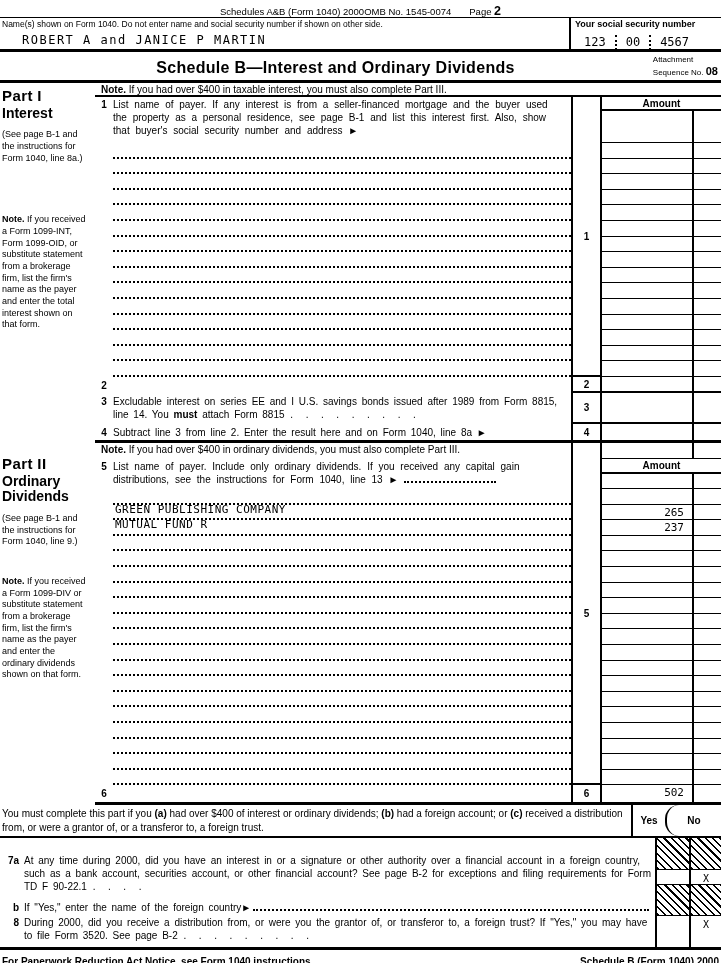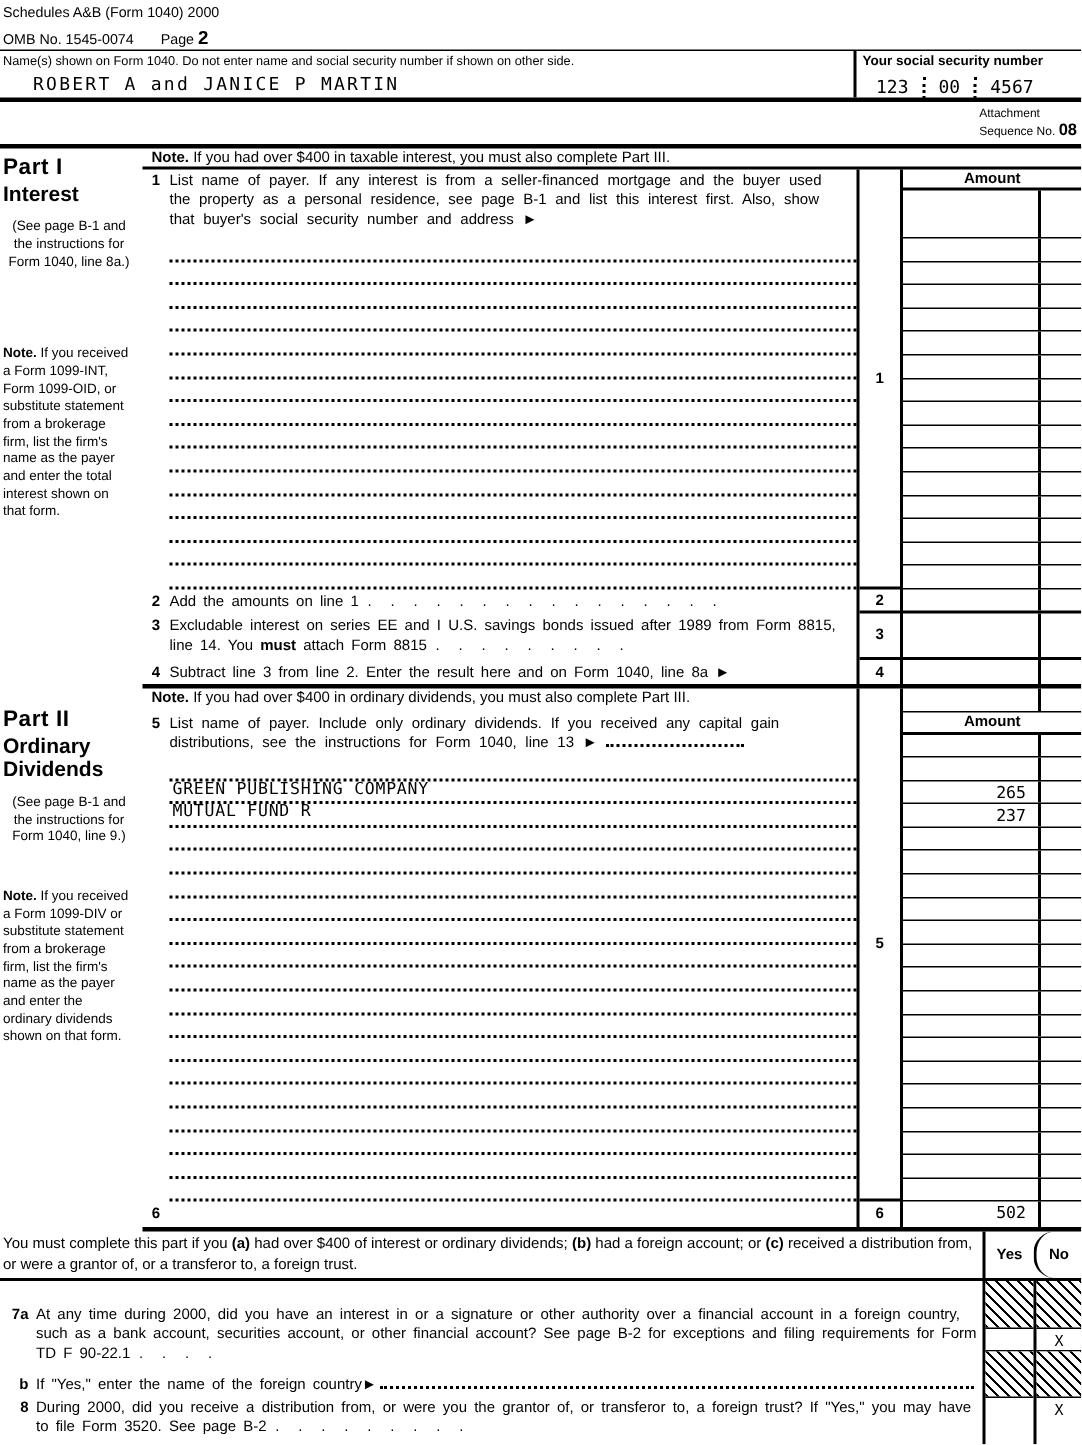--- a/index.html
+++ b/index.html
@@ -13,42 +13,42 @@
     font-family: "Liberation Sans", sans-serif;
     font-size: 10px;
     line-height: 1.3;
     overflow: hidden;
   }
   b { font-weight: bold; }
   .dots { white-space: pre; letter-spacing: 1px; }
   .arrow { font-weight: bold; }
 
   
-  .h1 { height: 34px; display: flex; justify-content: space-between; align-items: baseline;
-        padding: 3px 2px 0 2px; font-size: 9.5px; border-bottom: 1px solid #000; flex-direction: column; }
+  .h1 { height: 18px; display: flex; justify-content: center; align-items: baseline;
+        padding: 3px 2px 0 2px; font-size: 9.5px; border-bottom: 1px solid #000; }
   .h1-right { display: flex; gap: 18px; align-items: baseline; }
   .page-num b { font-size: 12.5px; }
   .h2 { height: 34px; display: flex; border-bottom: 3px solid #000; }
   .name-cell { flex: 1; padding: 1px 2px; font-size: 8.5px; }
   .name-value { font-family: "DejaVu Sans Mono", monospace; font-size: 12px; letter-spacing: 1.5px; margin: 3px 0 0 20px; }
   .ssn-cell { width: 152px; border-left: 2px solid #000; padding: 1px 4px; font-size: 9px; font-weight: bold; }
   .ssn-value { display: flex; font-family: "DejaVu Sans Mono", monospace; font-size: 12px; font-weight: normal; margin-top: 4px; }
   .ssn-seg { padding: 0 9px; } .ssn-seg + .ssn-seg { border-left: 2px dotted #000; }
   .h3 { position: relative; height: 31px; border-bottom: 3px solid #000; }
   .form-title { position: absolute; left: 60px; right: 110px; top: 6px; text-align: center;
                 font-size: 16px; font-weight: bold; letter-spacing: .3px; }
   .attach { position: absolute; right: 3px; top: 3px; font-size: 8px; line-height: 1.25; text-align: left; }
   .attach .attach-no { font-weight: bold; font-size: 11px; margin-top: 44px; }
 
   
   .part { display: flex; }
   .sidebar { width: 95px; padding: 3px 5px 0 2px; }
   .pt-label { font-size: 15px; font-weight: bold; letter-spacing: .4px; }
   .pt-head  { font-size: 14px; font-weight: bold; line-height: 1.12; }
-  .pt-see   { font-size: 9px; margin-top: 8px; line-height: 1.3; text-align: center; }
+  .pt-see   { font-size: 9px; margin-top: 8px; line-height: 1.3; }
   .pt-note  { font-size: 9px; line-height: 1.3; }
   .main { flex: 1; display: flex; flex-direction: column; }
 
   .topnote { height: 14px; border-bottom: 2px solid #000; padding-left: 6px; font-size: 10px; }
 
   .grid { display: flex; border-bottom: 3px solid #000; }
   .tcol { width: 476px; display: flex; flex-direction: column; }
   .ncol { width: 29px; border-left: 2px solid #000; display: flex; flex-direction: column;
           font-weight: bold; font-size: 10px; }
   .rcol { width: 121px; border-left: 2px solid #000; display: flex; flex-direction: column; }
@@ -75,21 +75,21 @@
   .rrow.last { border-bottom: none; }
   .amt { flex: 1; text-align: right; padding: 1px 8px 0 0; font-family: "DejaVu Sans Mono", monospace; font-size: 11px; }
   .cents { width: 29px; border-left: 2px solid #000; }
 
   
   .p3grid { display: flex; flex-direction: column; border-bottom: 3px solid #000; flex: 1; }
   .p3intro { display: flex; border-bottom: 2px solid #000; height: 33px; }
   .p3itext { flex: 1; padding: 2px 4px 0 2px; line-height: 1.4; }
   .yn-hdr { width: 34px; border-left: 2px solid #000; display: flex; align-items: center;
             justify-content: center; font-weight: bold; }
-  .yn-hdr.no { width: 32px; border-radius: 14px; }
+  .yn-hdr.no { width: 56px; border-radius: 14px; }
   .p3rows { display: flex; }
   .p3text { flex: 1; display: flex; flex-direction: column; padding-top: 16px; }
   .q { display: flex; overflow: hidden; }
   .qnum { width: 24px; flex: none; text-align: right; padding-right: 5px; font-weight: bold; }
   .qtext { flex: 1; padding-right: 4px; word-spacing: 2px; }
   .q7b .qtext { display: flex; align-items: baseline; white-space: nowrap; }
   .ycol  { width: 34px; border-left: 2px solid #000; display: flex; flex-direction: column; }
   .nocol { width: 32px; border-left: 2px solid #000; display: flex; flex-direction: column; }
   .cell { border-bottom: 1px solid #000; }
   .cell.last { border-bottom: none; }
@@ -120,20 +120,21 @@
       <div>Your social security number</div>
       <div class="ssn-value">
         <span class="ssn-seg">123</span>
         <span class="ssn-seg">00</span>
         <span class="ssn-seg">4567</span>
       </div>
     </div>
   </div>
 
   <div class="h3">
+    <div class="form-title">Schedule B—Interest and Ordinary Dividends</div>
     <div class="attach">
       <div>Attachment</div>
       <div><span>Sequence No. </span><span class="attach-no">08</span></div>
     </div>
   </div>
 
   <div class="part">
     <div class="sidebar">
       <div class="pt-label">Part I</div>
       <div class="pt-head">Interest</div>
@@ -209,21 +210,20 @@
   <div class="prow">
     <span class="pentry"></span>
   </div>
 
   <div class="prow">
     <span class="pentry"></span>
   </div>
 </div>
           <div class="lline" style="height:16px">
             <span class="lnum">2</span>
-            <span class="ltext"><span>Add the amounts on line 1</span><span class="dots"> .  .  .  .  .  .  .  .  .  .  .  .  .  .  .  .</span></span>
           </div>
           <div class="lline" style="height:31px">
             <span class="lnum">3</span>
             <span class="ltext"><span>Excludable interest on series EE and I U.S. savings bonds issued after 1989 from Form 8815, line 14. You </span><b>must</b><span> attach Form 8815</span><span class="dots"> .  .  .  .  .  .  .  .  .</span></span>
           </div>
           <div class="lline" style="height:16px">
             <span class="lnum">4</span>
             <span class="ltext"><span>Subtract line 3 from line 2. Enter the result here and on Form 1040, line 8a </span><span class="arrow">►</span></span>
           </div>
         </div>

